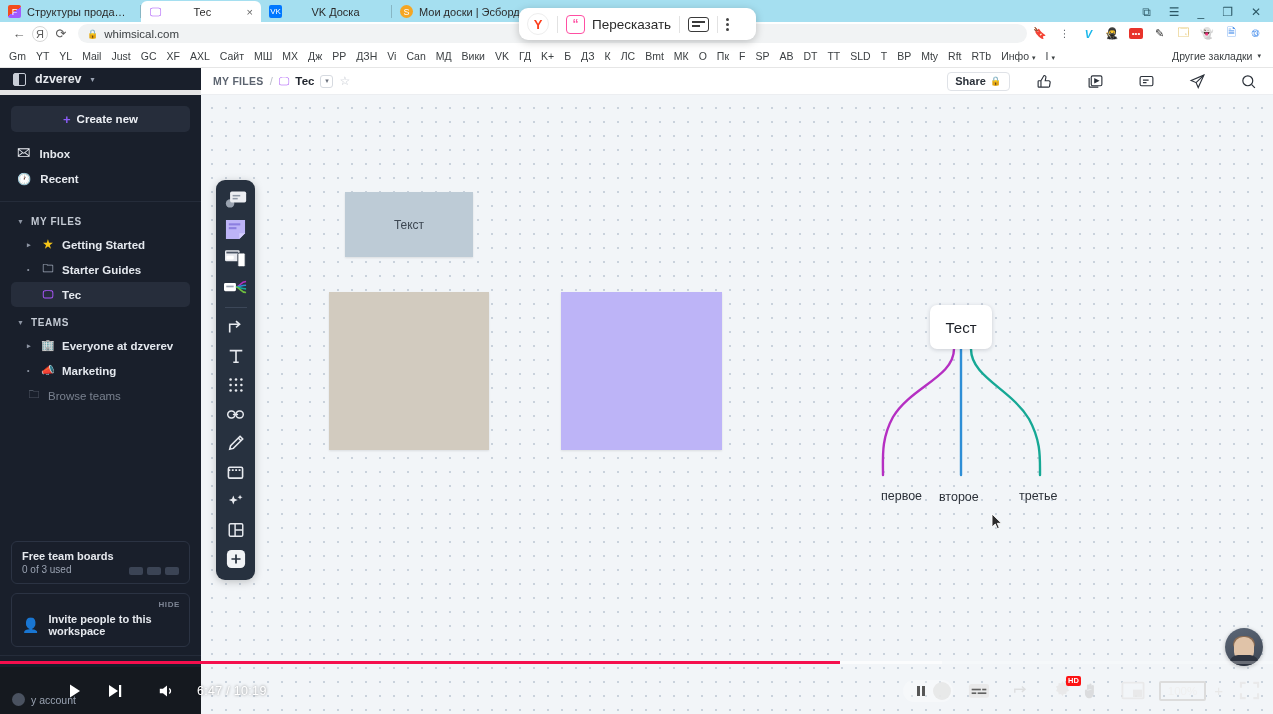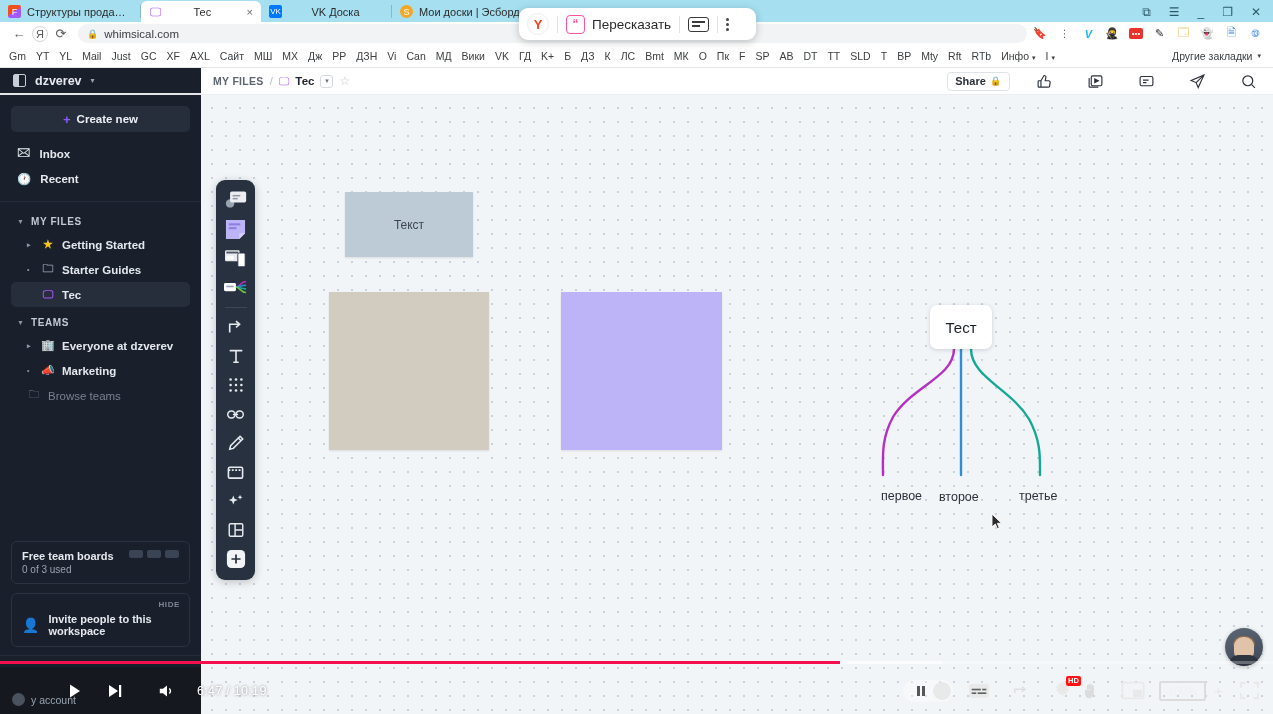--- a/index.html
+++ b/index.html
@@ -86,21 +86,21 @@
   
   .wapp { position:absolute; top:68px; left:0; width:1273px; height:646px; background:#fff; }
 
   
   .sidebar {
     position:absolute; top:0; left:0; width:201px; height:646px;
     background:#191f2b; color:#e6e9ee; font-size:11.5px;
     display:flex; flex-direction:column;
   }
   .sb-head { height:27px; display:flex; align-items:center; gap:9px; padding:0 13px;
-     border-bottom:2px solid #e5e5e5; }
+     border-bottom:5px solid #e5e5e5; }
   .sb-head .panel-ico { width:13px;height:13px;border:1.6px solid #c8cdd6;border-radius:2px;
      position:relative; }
   .sb-head .panel-ico:after{content:"";position:absolute;left:0;top:0;bottom:0;width:5px;background:#c8cdd6;}
   .sb-head .uname { font-weight:bold; font-size:12.5px; }
   .sb-head .chev { font-size:8px; color:#9aa3b2; }
   .sb-createwrap { padding:11px 11px 9px 11px; }
   .sb-create {
     height:26px; background:#262d3b; border-radius:5px; display:flex; align-items:center;
     justify-content:center; gap:6px; font-weight:bold; font-size:11.5px; color:#eef1f6;
   }
@@ -116,21 +116,21 @@
   .sb-item { height:25px; display:flex; align-items:center; gap:7px; padding:0 6px 0 16px;
      font-size:11.5px; font-weight:bold; border-radius:5px; color:#e4e8ee; }
   .sb-item.sel { background:#262d3b; }
   .sb-item .dot { font-size:7px; color:#8d95a3; width:7px; }
   .sb-item .ficon { width:14px; display:inline-flex; justify-content:center; font-size:11px; }
   .sb-item.muted { color:#79818f; font-weight:normal; padding-left:16px; }
   .sb-bottom { margin-top:auto; }
   .sb-card { margin:0 11px 9px; border:1px solid #2b3343; border-radius:6px; padding:8px 10px; }
   .sb-card .t1 { font-weight:bold; font-size:11px; }
   .sb-card .t2 { font-size:10px; color:#9aa3b2; margin-top:2px; }
-  .sb-card .row { display:flex; align-items:flex-start; justify-content:space-between; }
+  .sb-card .row { display:flex; align-items:flex-end; justify-content:space-between; }
   .pips { display:flex; gap:4px; }
   .pips i { width:14px; height:8px; background:#3b4455; border-radius:2px; display:block; }
   .sb-invite { margin:0 11px 8px; border:1px solid #2b3343; border-radius:6px; padding:7px 10px 9px; position:relative;}
   .sb-invite .hide { position:absolute; right:9px; top:6px; font-size:8px; letter-spacing:.6px;
      color:#7d8594; font-weight:bold; }
   .sb-invite .r { display:flex; align-items:center; gap:9px; margin-top:12px; }
   .sb-invite .txt { font-weight:bold; font-size:11px; }
   .sb-foot { border-top:1px solid #252c3a; padding:6px 11px 4px; }
   .sb-foot .sb-row { height:24px; padding:0 6px; }
 

